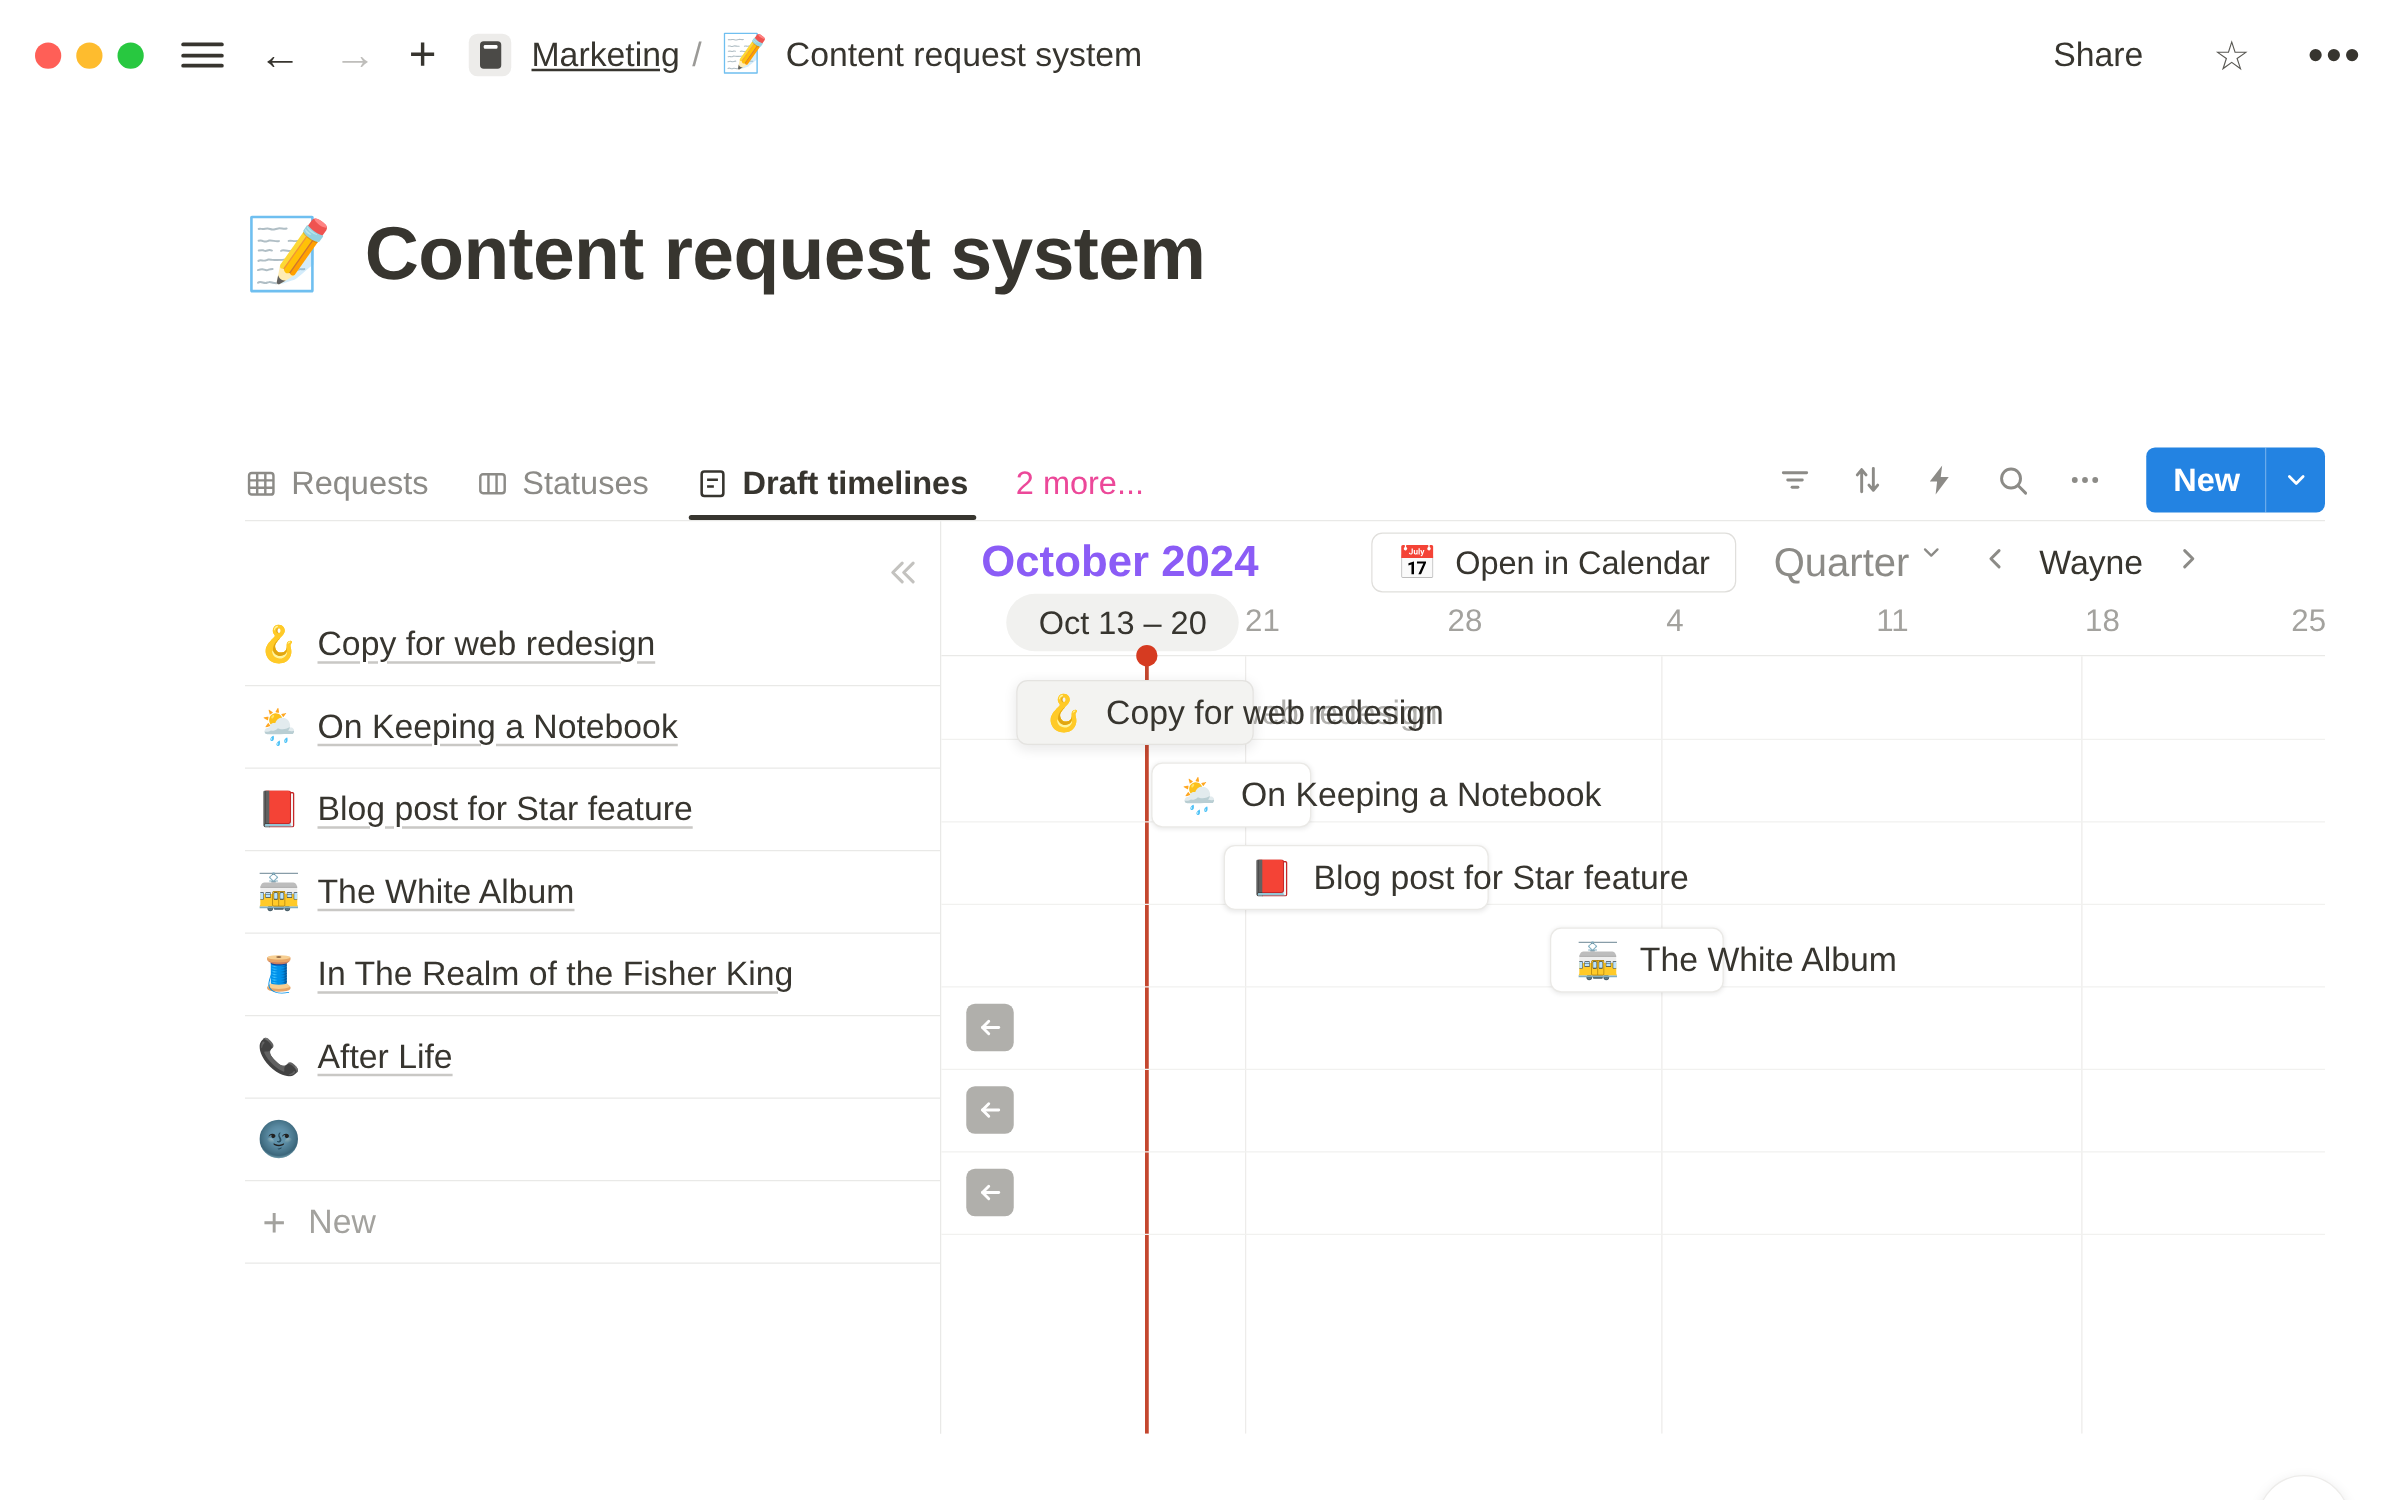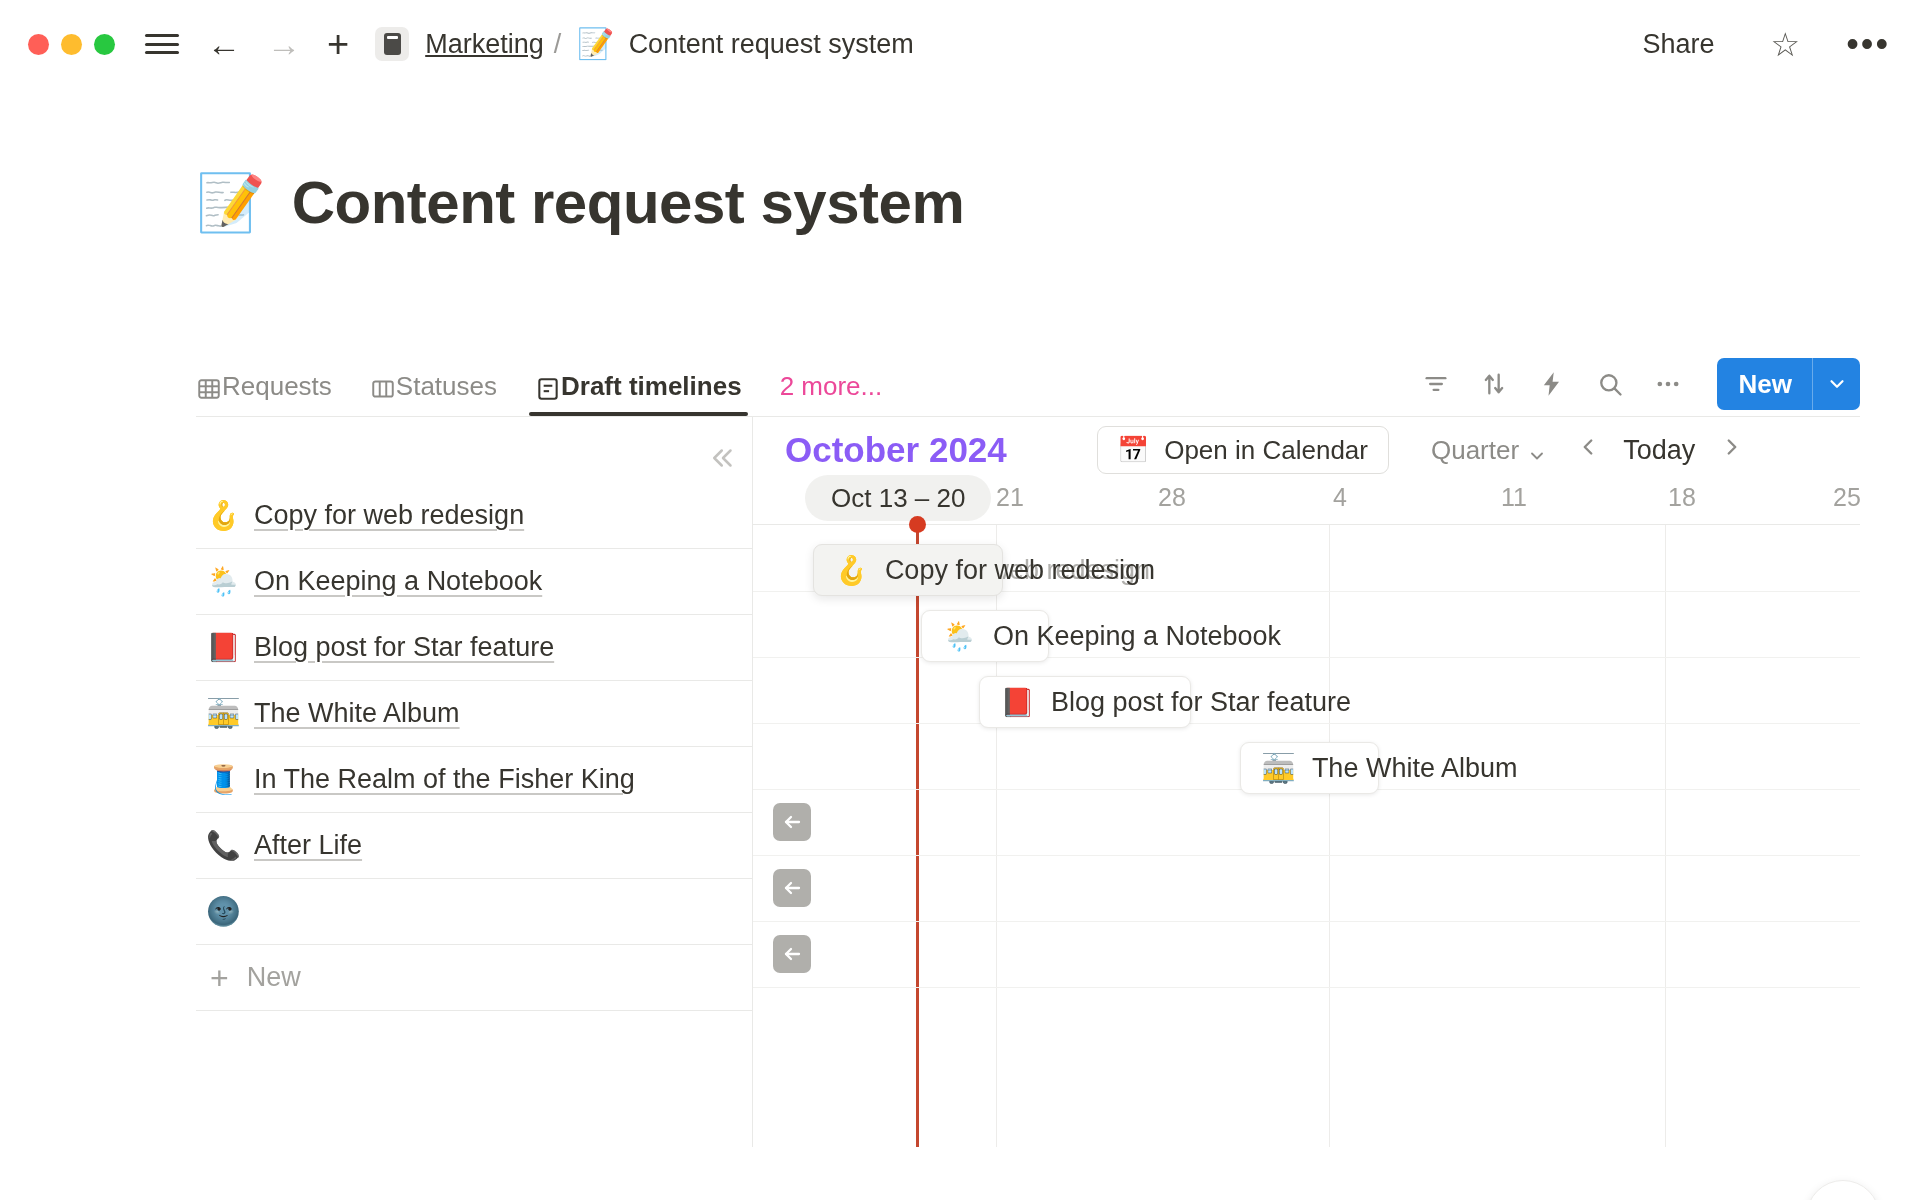--- a/index.html
+++ b/index.html
@@ -77,21 +77,21 @@
   }
   #page-title-icon { font-size: 56px; line-height: 1; }
   #page-title { margin-left: 26px; font-size: 60px; font-weight: bold; color: #37352F; letter-spacing: -0.5px; }
 
   
   #tabs-row {
     position: absolute; left: 196px; top: 262px;
     width: 1664px; height: 66px;
     display: flex; align-items: flex-end;
   }
-  .tab { display: flex; align-items: flex-end; padding: 0 0 14px 0; margin-right: 38px;
+  .tab { display: flex; align-items: center; gap: 11px; padding: 0 0 14px 0; margin-right: 38px;
     font-size: 26px; color: #8C8B87; cursor: pointer; position: relative; }
   .tab .tabicon { font-size: 24px; display: inline-flex; }
   .tab.active { color: #37352F; font-weight: bold; }
   .tab.active::after {
     content: ""; position: absolute; left: -6px; right: -6px; bottom: 0;
     height: 4px; background: #37352F; border-radius: 2px;
   }
   #tab-more { font-size: 26px; color: #ec4899; padding-bottom: 14px; }
 
   
@@ -155,22 +155,22 @@
   #tl-header { position: absolute; left: 0; top: 0; width: 1107px; height: 66px;
     display: flex; align-items: center; padding-left: 32px; }
   #tl-month { font-size: 35px; font-weight: bold; color: #8b5cf6; }
   #open-calendar-btn {
     margin-left: 90px; height: 48px; display: flex; align-items: center; gap: 14px;
     border: 1px solid #E0DFDC; border-radius: 9px; padding: 0 20px;
     background: #fff; cursor: pointer;
   }
   #open-calendar-btn .cal-emoji { font-size: 26px; line-height: 1; }
   #open-calendar-btn .lbl { font-size: 26px; color: #37352F; font-weight: 500; }
-  #quarter-select { margin-left: 42px; display: flex; align-items: flex-end; gap: 8px;
-    font-size: 26px; color: #8C8B87; cursor: pointer; }
+  #quarter-select { margin-left: 30px; display: flex; align-items: flex-start; gap: 8px;
+    font-size: 32px; color: #8C8B87; cursor: pointer; }
   #nav-prev { margin-left: 28px; font-size: 28px; color: #8C8B87; cursor: pointer; }
   #today-btn { margin-left: 22px; font-size: 27px; color: #37352F; font-weight: 500; cursor: pointer; }
   #nav-next { margin-left: 24px; font-size: 28px; color: #8C8B87; cursor: pointer; }
 
   
   #tl-ruler { position: absolute; left: 0; top: 66px; width: 1107px; height: 40px; }
   .tick { position: absolute; top: 0; font-size: 25px; color: #A3A29E; }
   #drag-date-pill {
     position: absolute; left: 52px; top: -8px;
     height: 46px; display: flex; align-items: center; padding: 0 26px;
@@ -414,21 +414,21 @@
           <svg width="20" height="20" viewBox="0 0 24 24" fill="none" stroke="#8C8B87" stroke-width="2.2" stroke-linecap="round" stroke-linejoin="round">
               <polyline points="6 9 12 15 18 9"></polyline>
             </svg>
         </div>
 
         <div id="nav-prev">
           <svg width="26" height="26" viewBox="0 0 24 24" fill="none" stroke="#8C8B87" stroke-width="2.2" stroke-linecap="round" stroke-linejoin="round">
               <polyline points="15 18 9 12 15 6"></polyline>
             </svg>
         </div>
-        <div id="today-btn">Today</div>
+        <div id="today-btn">Wayne</div>
         <div id="nav-next">
           <svg width="26" height="26" viewBox="0 0 24 24" fill="none" stroke="#8C8B87" stroke-width="2.2" stroke-linecap="round" stroke-linejoin="round">
               <polyline points="9 18 15 12 9 6"></polyline>
             </svg>
         </div>
       </div>
 
       <div id="tl-ruler">
         <div id="drag-date-pill">Oct 13 – 20</div>
       <div class="tick" style="left: 243px;">21</div>

